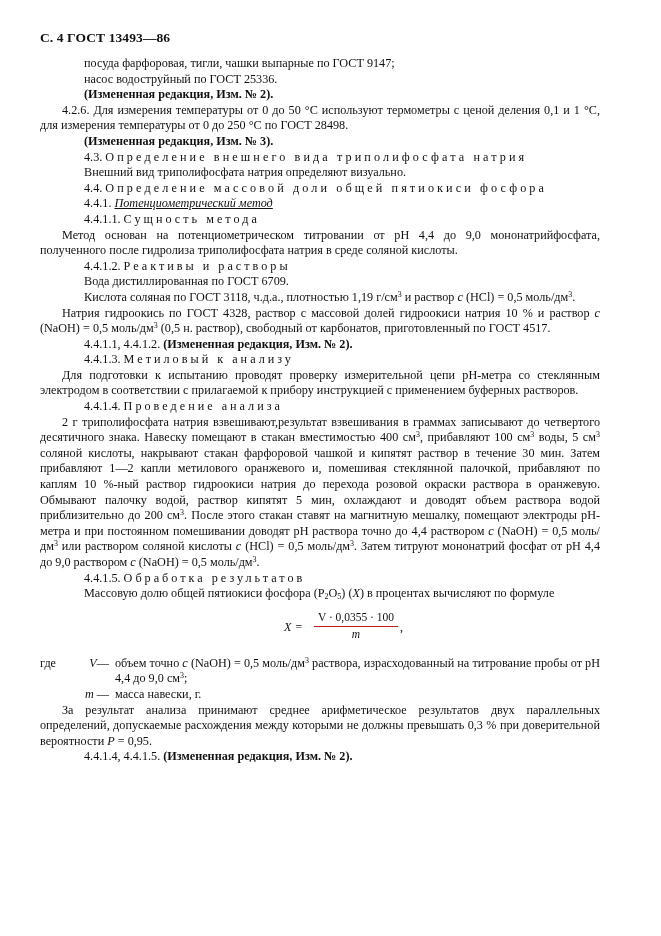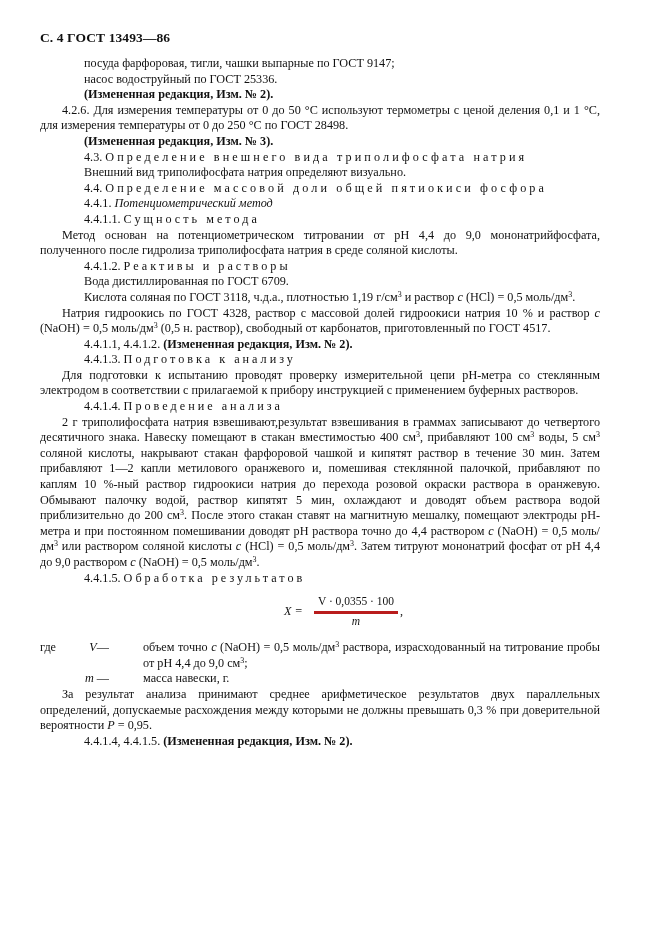--- a/index.html
+++ b/index.html
@@ -4,32 +4,32 @@
 <style>
   html, body { margin: 0; padding: 0; background: #ffffff; }
   body { width: 661px; height: 936px; position: relative; overflow: hidden;
          font-family: "Liberation Serif", "DejaVu Serif", serif; color: #111; }
   .page { position: absolute; left: 0; top: 0; width: 661px; height: 936px; }
   .header { position: absolute; left: 40px; top: 30px; font-weight: bold; font-size: 13.5px; letter-spacing: 0.1px; }
   .body { position: absolute; left: 62px; top: 56px; width: 538px; font-size: 12.2px; line-height: 15.6px; }
   .p { text-align: justify; text-indent: 22px; margin: 0; }
   .bold { font-weight: bold; }
   .spaced { letter-spacing: 3.1px; }
-  .ital { font-style: italic; }
+  .ital { font-style: italic; text-decoration: underline; }
   .ital-spaced { letter-spacing: 3px; }
   sup { font-size: 8px; vertical-align: 4px; line-height: 0; }
   sub { font-size: 8px; vertical-align: -2px; line-height: 0; }
   .formula { position: relative; height: 42px; margin: 8px 0 4px 0; }
   .formula .lhs { position: absolute; left: 222px; top: 10px; font-style: italic; }
   .formula .frac { position: absolute; left: 252px; top: 0px; text-align: center; width: 84px; }
-  .formula .num-row { border-bottom: 3px solid #b91c1c; padding-bottom: 1px; font-size: 11.5px; }
+  .formula .num-row { border-bottom: 1px solid #b91c1c; padding-bottom: 1px; font-size: 11.5px; }
   .formula .den-row { font-style: italic; font-size: 11.5px; }
   .formula .comma { position: absolute; left: 338px; top: 10px; }
   .defs { position: relative; margin-left: -22px; }
-  .def { display: flex; gap: 28px; }
+  .def { display: flex; }
   .def .sym { width: 75px; flex: none; white-space: nowrap; }
   .def .sym .lbl { display: inline-block; width: 28px; }
   .def .sym .r { float: right; padding-right: 6px; }
   .def .txt { flex: 1; text-align: justify; font-family: Liberation Serif, serif; }
   .wide { margin-left: -22px; text-indent: 22px; }
 </style>
 </head>
 <body>
 
 <div class="page">
@@ -49,27 +49,28 @@
     <p class="p"><span>4.4.1.</span> <span class="ital">Потенциометрический метод</span></p>
     <p class="p"><span>4.4.1.1.</span> <span class="ital-spaced">Сущность метода</span></p>
     <p class="p wide">Метод основан на потенциометрическом титровании от pH 4,4 до 9,0 мононатрийфосфата, полученного после гидролиза триполифосфата натрия в среде соляной кислоты.</p>
 
     <p class="p"><span>4.4.1.2.</span> <span class="ital-spaced">Реактивы и растворы</span></p>
     <p class="p">Вода дистиллированная по ГОСТ 6709.</p>
     <p class="p"><span>Кислота соляная по ГОСТ 3118, ч.д.а., плотностью 1,19 г/см</span><sup>3</sup><span> и раствор </span><i>c</i><span> (HCl) = 0,5 моль/дм</span><sup>3</sup><span>.</span></p>
     <p class="p wide"><span>Натрия гидроокись по ГОСТ 4328, раствор с массовой долей гидроокиси натрия 10 % и раствор </span><i>c</i><span> (NaOH) = 0,5 моль/дм</span><sup>3</sup><span> (0,5 н. раствор), свободный от карбонатов, приготовленный по ГОСТ 4517.</span></p>
     <p class="p"><span>4.4.1.1, 4.4.1.2. </span><span class="bold">(Измененная редакция, Изм. № 2).</span></p>
 
-    <p class="p"><span>4.4.1.3.</span> <span class="ital-spaced">Подготовка к анализу</span></p>
+    <p class="p"><span>4.4.1.3.</span> <span class="ital-spaced">Метиловый к анализу</span></p>
     <p class="p wide">Для подготовки к испытанию проводят проверку измерительной цепи pH-метра со стеклянным электродом в соответствии с прилагаемой к прибору инструкцией с применением буферных растворов.</p>
 
     <p class="p"><span>4.4.1.4.</span> <span class="ital-spaced">Проведение анализа</span></p>
     <p class="p wide"><span>2 г триполифосфата натрия взвешивают,результат взвешивания в граммах записывают до четвертого десятичного знака. Навеску помещают в стакан вместимостью 400 см</span><sup>3</sup><span>, прибавляют 100 см</span><sup>3</sup><span> воды, 5 см</span><sup>3</sup><span> соляной кислоты, накрывают стакан фарфоровой чашкой и кипятят раствор в течение 30 мин. Затем прибавляют 1—2 капли метилового оранжевого и, помешивая стеклянной палочкой, прибавляют по каплям 10 %-ный раствор гидроокиси натрия до перехода розовой окраски раствора в оранжевую. Обмывают палочку водой, раствор кипятят 5 мин, охлаждают и доводят объем раствора водой приблизительно до 200 см</span><sup>3</sup><span>. После этого стакан ставят на магнитную мешалку, помещают электроды pH-метра и при постоянном помешивании доводят pH раствора точно до 4,4 раствором </span><i>c</i><span> (NaOH) = 0,5 моль/дм</span><sup>3</sup><span> или раствором соляной кислоты </span><i>c</i><span> (HCl) = 0,5 моль/дм</span><sup>3</sup><span>. Затем титруют мононатрий фосфат от pH 4,4 до 9,0 раствором </span><i>c</i><span> (NaOH) = 0,5 моль/дм</span><sup>3</sup><span>.</span></p>
 
     <p class="p"><span>4.4.1.5.</span> <span class="ital-spaced">Обработка результатов</span></p>
+    <p class="p"><span>Массовую долю общей пятиокиси фосфора (P</span><sub>2</sub><span>O</span><sub>5</sub><span>) (</span><i>X</i><span>) в процентах вычисляют по формуле</span></p>
 
     <div class="formula">
       <span class="lhs">X =</span>
       <div class="frac">
         <div class="num-row">V · 0,0355 · 100</div>
         <div class="den-row">m</div>
       </div>
       <span class="comma">,</span>
     </div>
 

